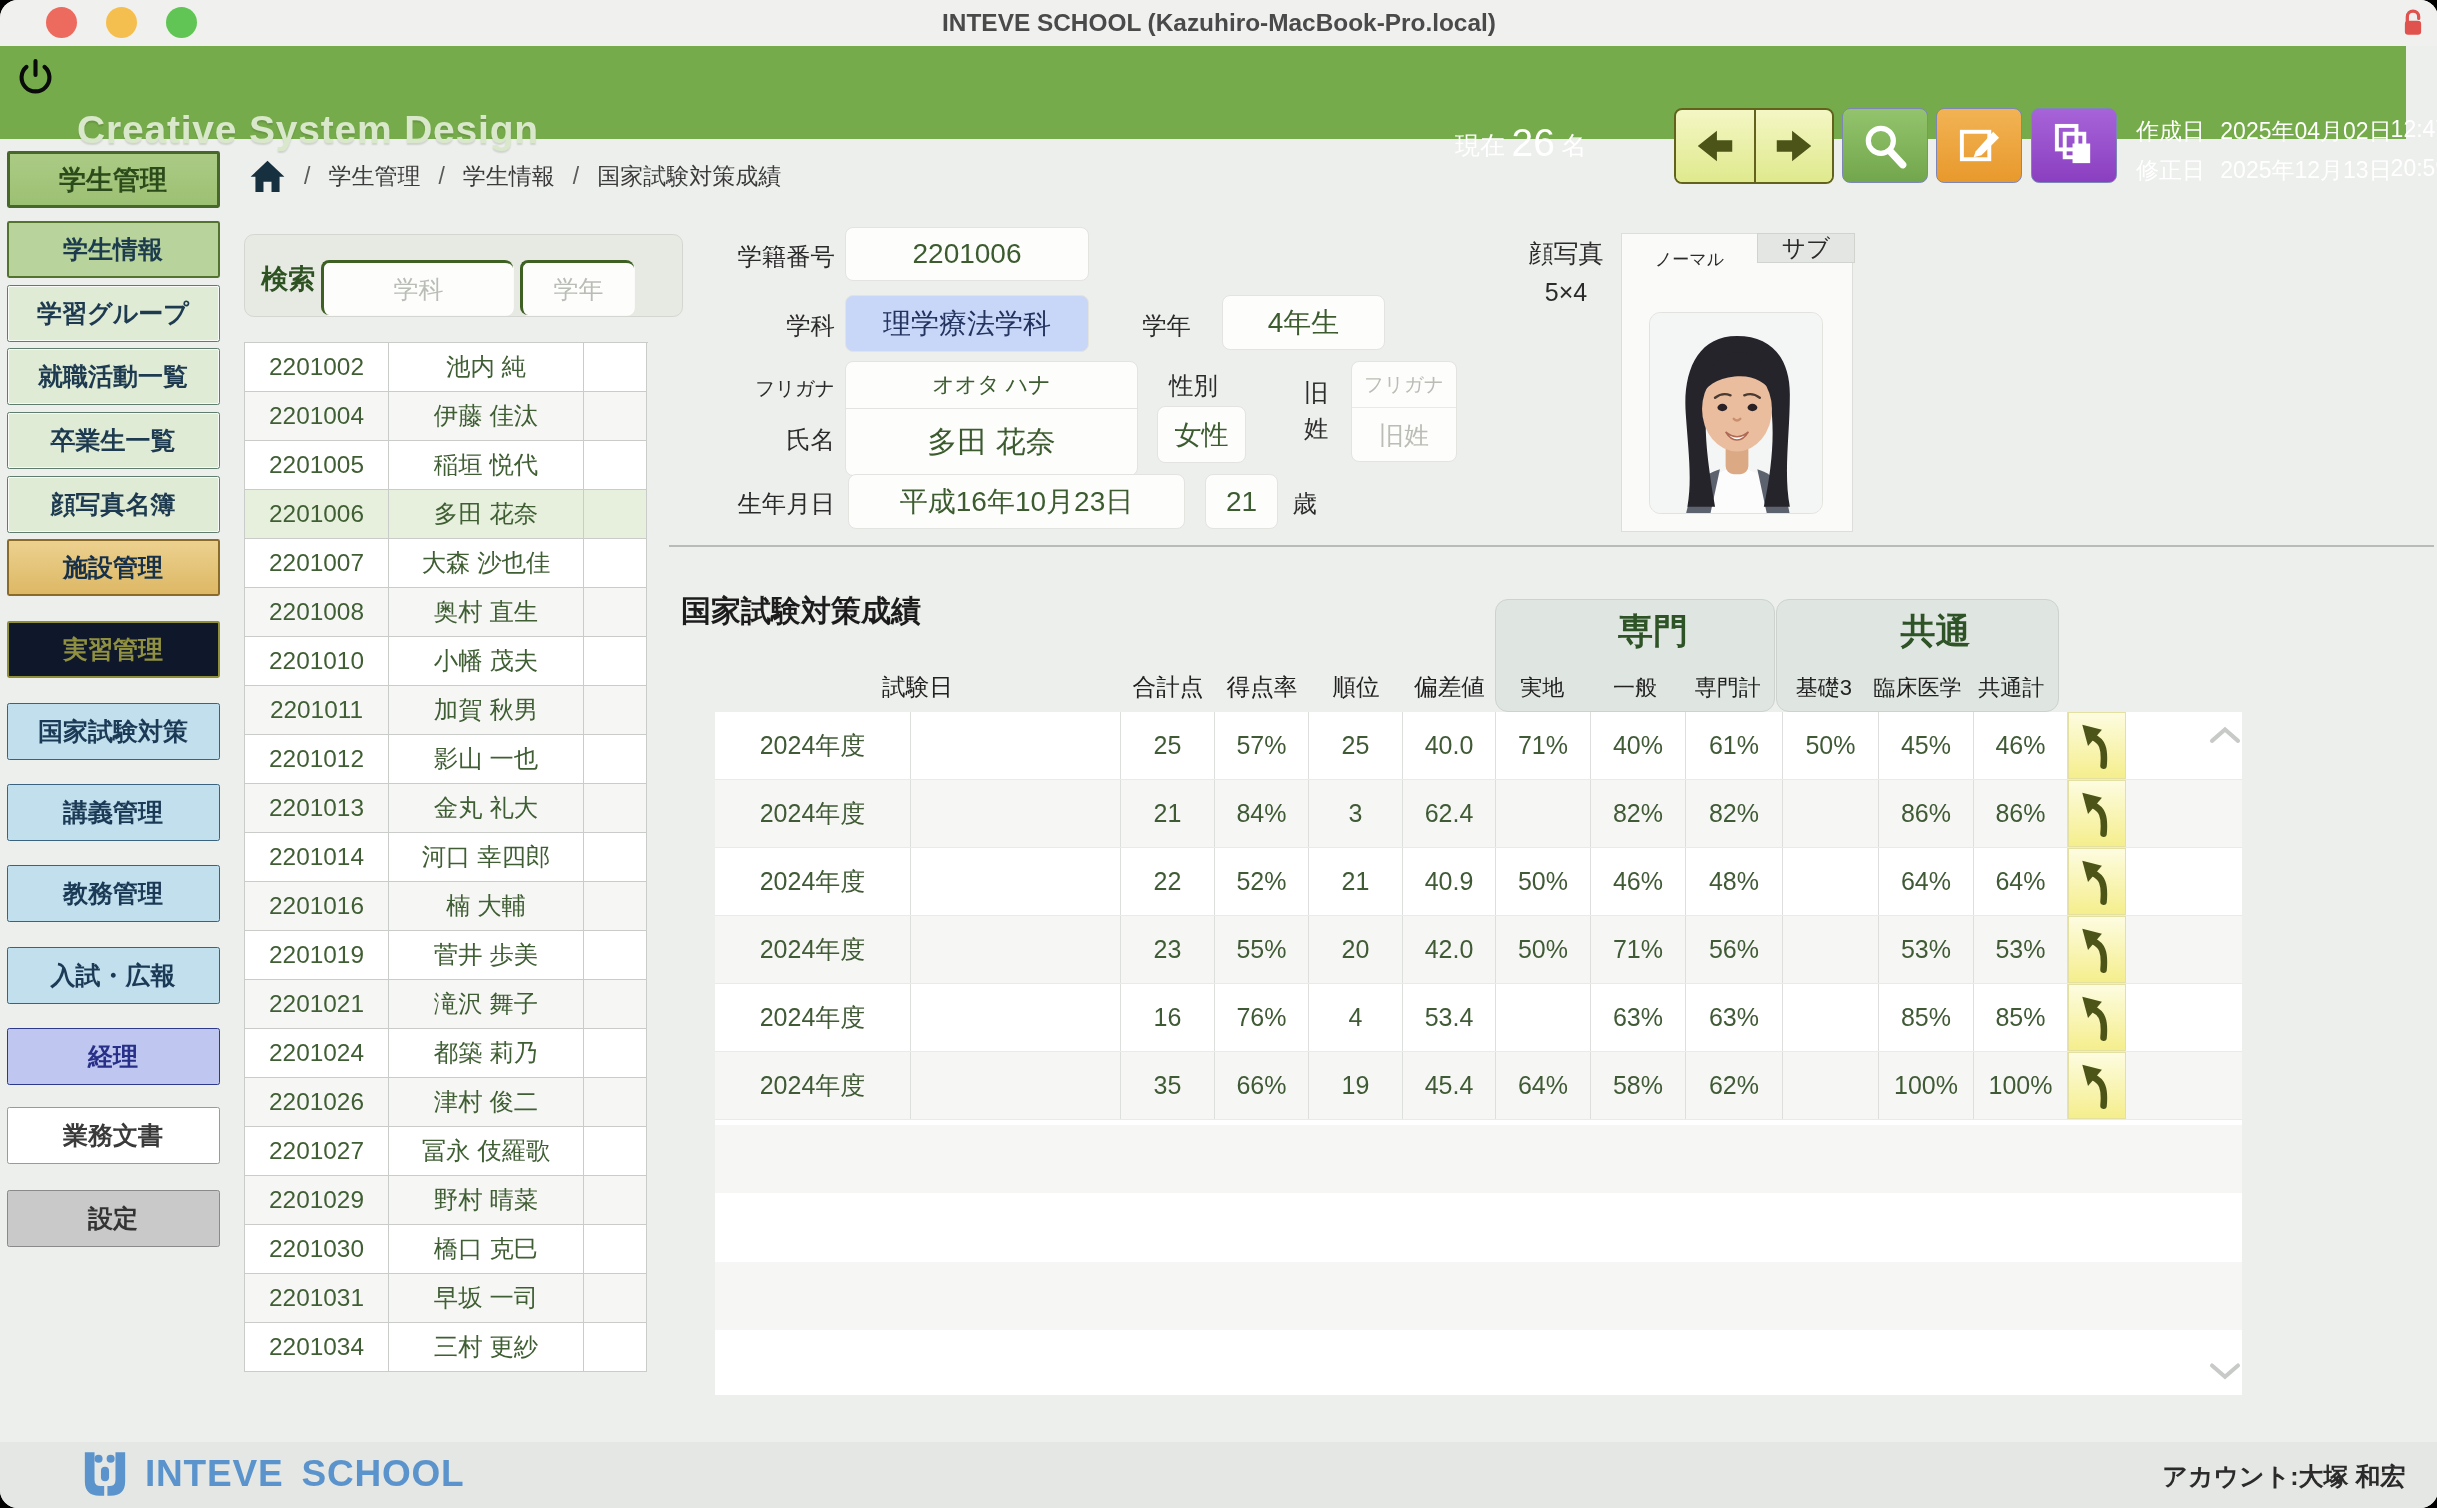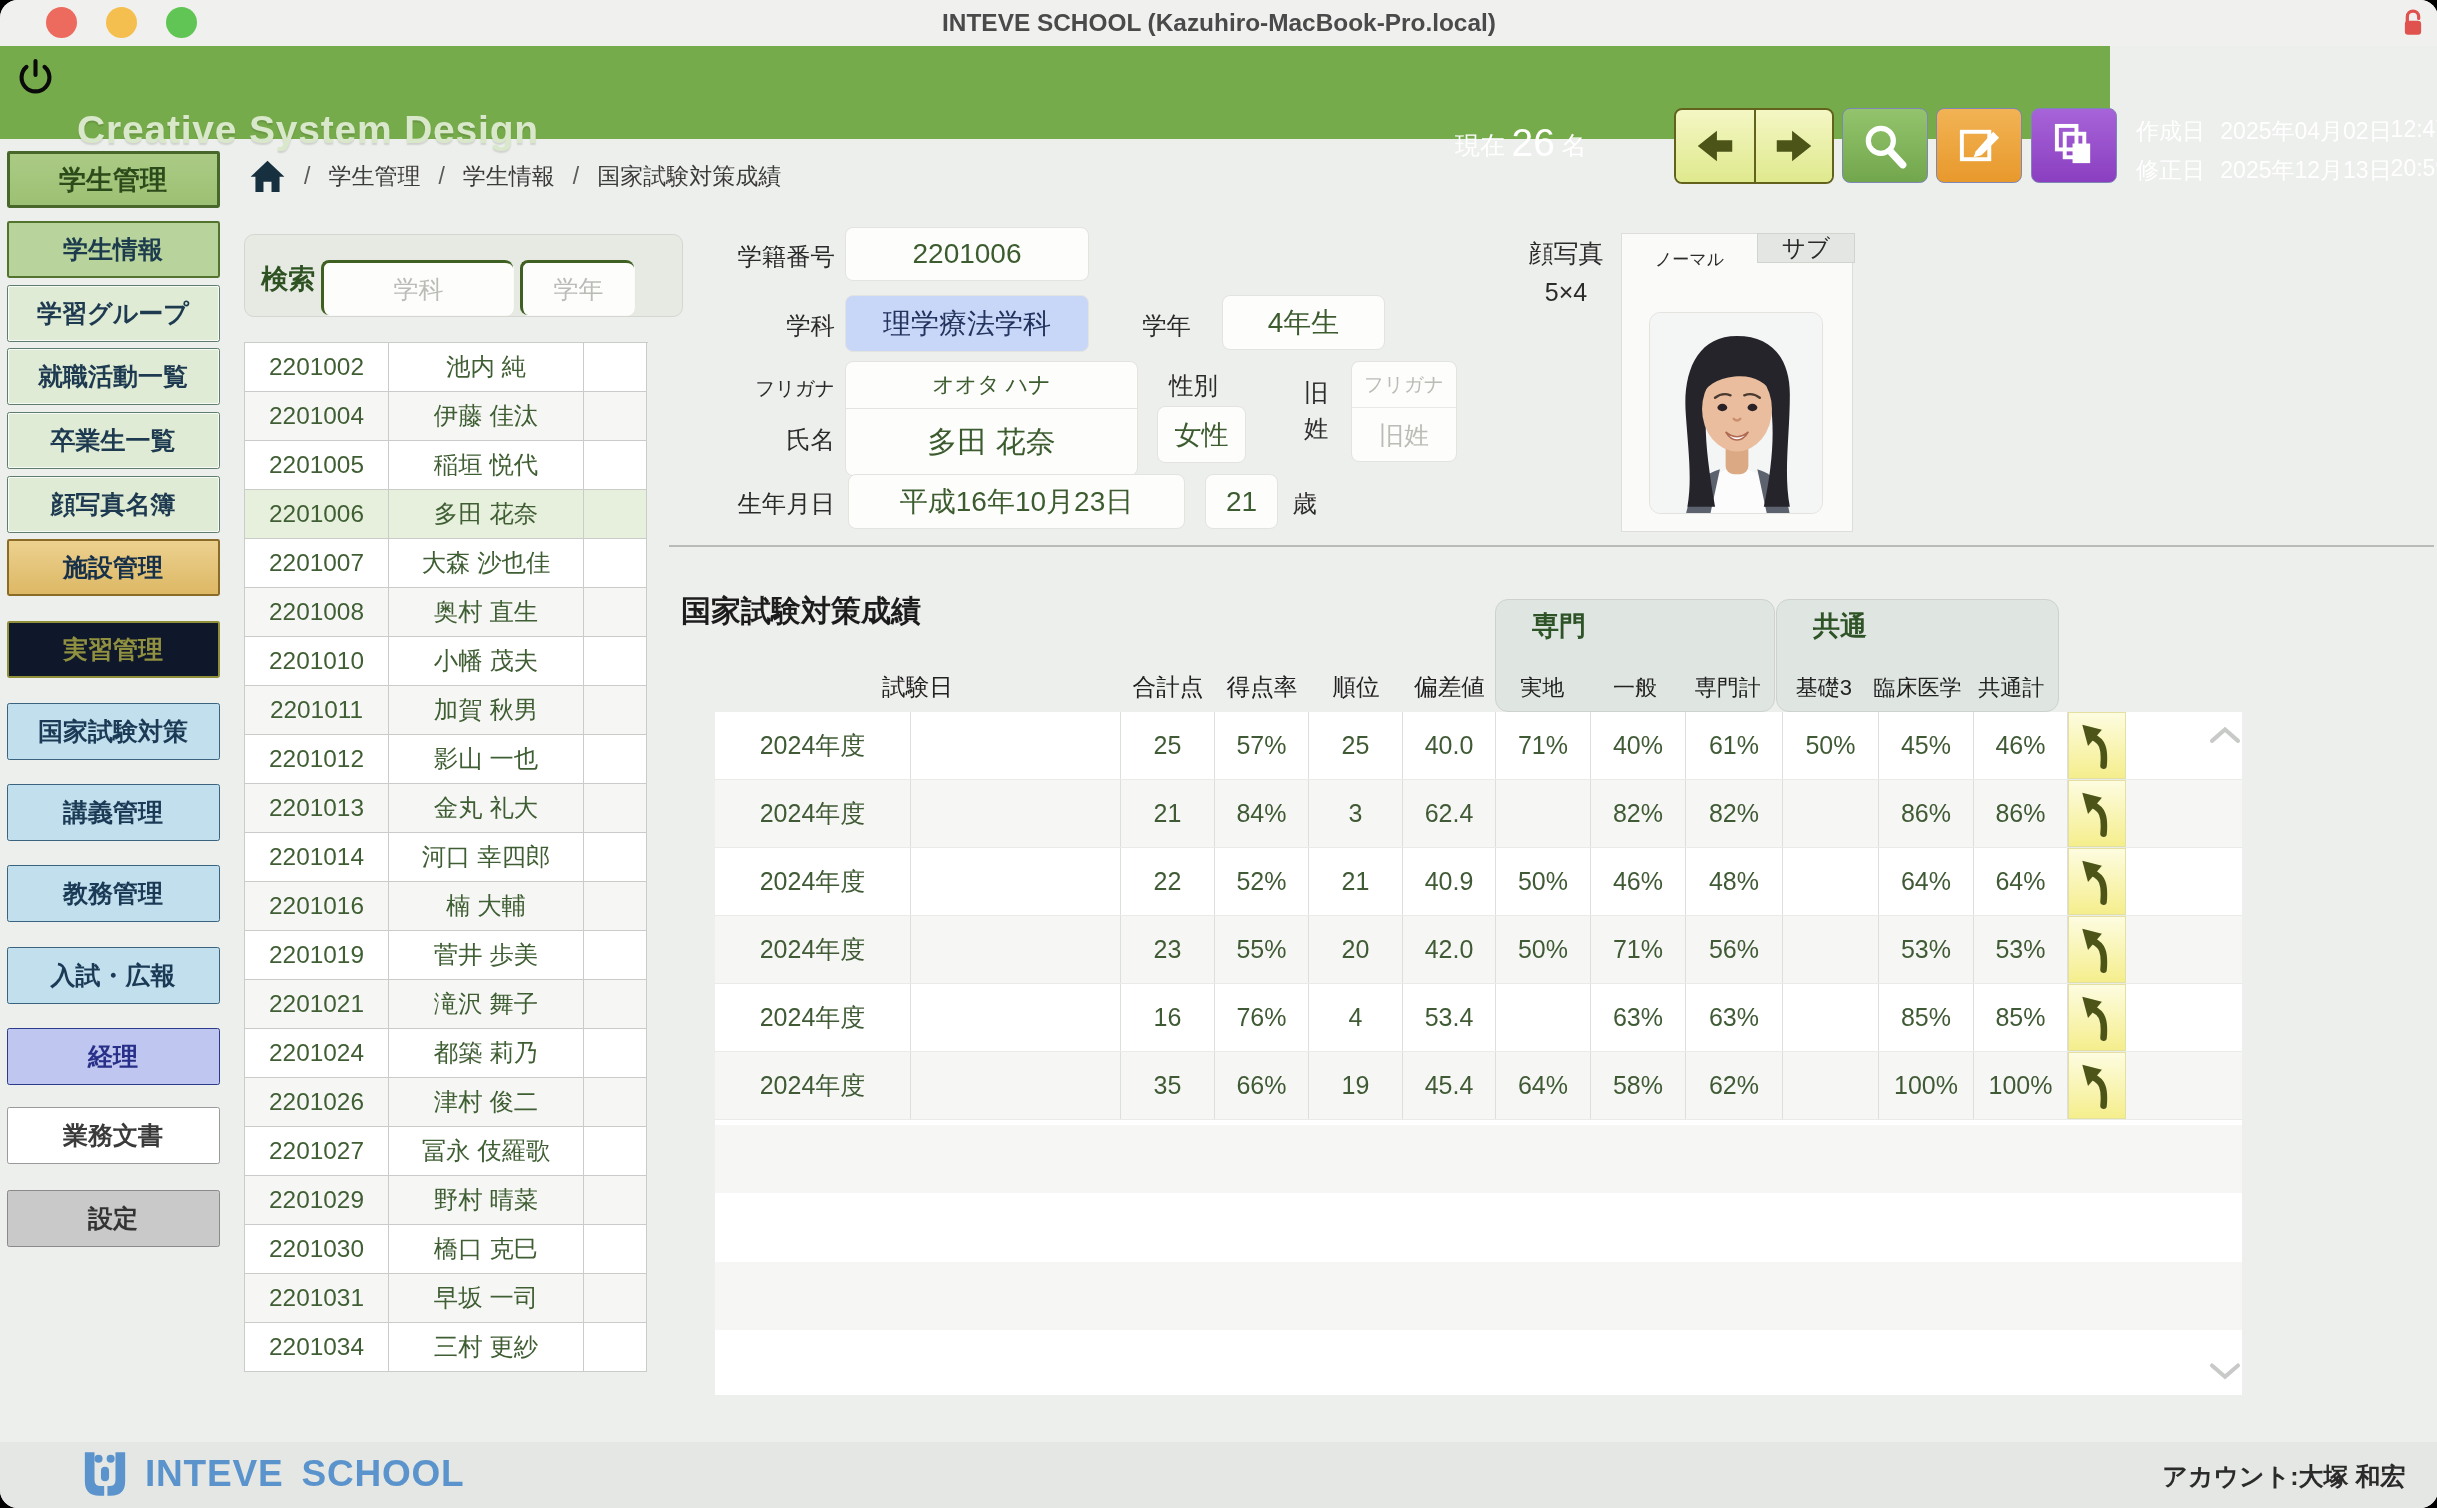--- a/index.html
+++ b/index.html
@@ -10,21 +10,21 @@
   
   .titlebar { position:absolute; left:0; top:0; width:2438px; height:46px; background:#f0f1ef; }
   .tl { position:absolute; top:7.3px; width:31px; height:31px; border-radius:50%; }
   .tl.red { left:46px; background:#ed6a5e; }
   .tl.yellow { left:106px; background:#f5bf4f; }
   .tl.green { left:166px; background:#61c555; }
   .tb-title { position:absolute; left:0; top:0; width:100%; height:46px; line-height:46px; text-align:center; font-size:24.4px; font-weight:bold; color:#4a4a4a; }
   .tb-lock { position:absolute; right:11.4px; top:6.5px; width:28px; height:32.5px; }
 
   
-  .header { position:absolute; left:0; top:46px; width:2110px; height:93px; background:#76ab4b; }
+  .header { position:absolute; left:0; top:46px; width:2406px; height:93px; background:#76ab4b; }
   .power-btn { position:absolute; left:14.6px; top:11.4px; width:41px; height:41px; background:transparent; border:none; cursor:pointer; }
   .brand { position:absolute; left:77px; top:62px; font-size:39px; font-weight:bold; color:#d9e8ca; letter-spacing:0.8px; text-shadow:0 1.6px 1.6px rgba(0,0,0,0.12); }
   .count { position:absolute; left:1455px; top:73px; width:163px; color:#fff; white-space:nowrap; }
   .count .c-pre,.count .c-suf { font-size:25px; }
   .count .c-val { font-size:39px; font-weight:500; padding:0 6.5px; position:relative; top:1.6px; }
 
   .navpair { position:absolute; left:1674px; top:62px; display:flex; border:2.4px solid #62621c; border-radius:8.1px; overflow:hidden; }
   .nav-btn { width:78px; height:72px; border:none; cursor:pointer; background:linear-gradient(180deg,#f4f7c4,#dfe98d); display:flex; align-items:center; justify-content:center; }
   .nav-btn + .nav-btn { border-left:2.4px solid #62621c; }
   .icon-btn { position:absolute; top:62px; width:86px; height:75px; border:1.6px solid #7d86b5; border-radius:8.1px; cursor:pointer; display:flex; align-items:center; justify-content:center; }
@@ -97,21 +97,21 @@
   .tab-sub { position:absolute; left:135px; top:-0.8px; width:98px; height:30px; display:flex; align-items:center; justify-content:center; font-size:23.6px; color:#2b2b2b; background:#e4e6e3; border:0.8px solid #d1d3cf; cursor:pointer; }
   .photo-frame { position:absolute; left:27px; top:78px; width:174px; height:202px; border:0.8px solid #e2e2de; border-radius:11.4px; overflow:hidden; background:#f5f6f6; }
 
   .divider { position:absolute; left:669px; top:545px; width:1765px; height:1.6px; background:#b8bbb8; }
 
   
   .exam-title { position:absolute; left:681px; top:591px; font-size:30px; font-weight:bold; color:#1c1c1c; }
   .grp { position:absolute; top:599px; height:113px; background:#dfe5e1; border:1.6px solid #cdd2ce; border-radius:13px; }
   .grp-sen { left:1495px; width:280px; }
   .grp-kyo { left:1776px; width:283px; }
-  .grp .g-label { margin-top:8.1px; font-size:27px; font-weight:bold; color:#2e5326;margin-left:36px; }
+  .grp .g-label { text-align:center; margin-top:8.1px; font-size:35px; font-weight:bold; color:#2e5326;margin-left:36px; }
   .grp .g-subs { position:absolute; left:0; bottom:8.1px; width:100%; display:flex;margin-top:24px; }
   .grp .g-subs span { flex:1; text-align:center; font-size:22px; color:#222; }
   .colhead { position:absolute; top:671px; font-size:23.6px; color:#222; text-align:center; }
   .ch-date { left:845px; width:145px; }
   .ch-total { left:1121px; width:94px; }
   .ch-rate { left:1215px; width:94px; }
   .ch-rank { left:1309px; width:94px; }
   .ch-dev { left:1403px; width:93px; }
 
   .exam-table { position:absolute; left:715px; top:712px; width:1527px; height:683px; background:#fff; }

